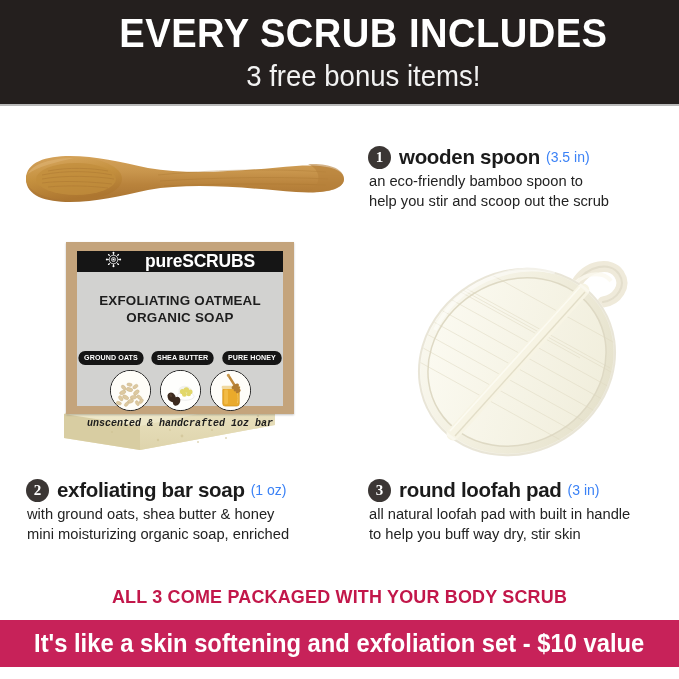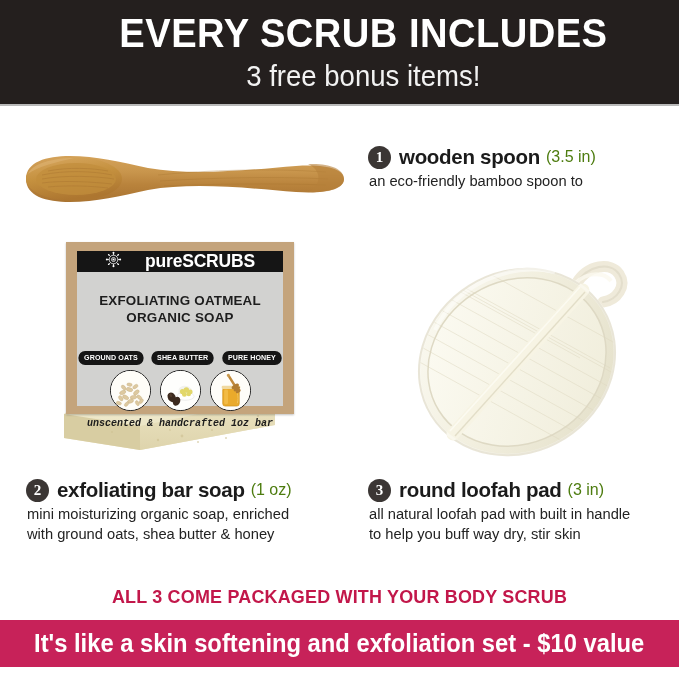--- a/index.html
+++ b/index.html
@@ -83,22 +83,22 @@
     flex: 0 0 auto;
     font-family: "Liberation Serif", serif;
   }
   .item-name {
     font-size: 20.5px;
     font-weight: bold;
     color: #1b1b1b;
     letter-spacing: -0.3px;
   }
   .item-size {
-    font-size: 16px;
-    color: #4d7c0f;
+    font-size: 14px;
+    color: #3b82f6;
     margin-left: 6px;
     font-weight: normal;
   }
   .item-desc {
     font-size: 14.7px;
     color: #232323;
     line-height: 1.35;
     margin-left: 1px;
   }
 
@@ -290,20 +290,21 @@
     </svg>
   </div>
 
   <div class="item-text" id="text-spoon">
     <div class="item-headline">
       <span class="badge">1</span>
       <span class="item-name">wooden spoon</span>
       <span class="item-size">(3.5 in)</span>
     </div>
     <div class="item-desc">an eco-friendly bamboo spoon to</div>
+    <div class="item-desc">help you stir and scoop out the scrub</div>
   </div>
 
   <div class="soap-wrap">
 
     <div class="soap-bar-3d">
       <svg width="215" height="62" viewBox="0 0 215 62">
         <defs>
           <linearGradient id="soaptop" x1="0" y1="0" x2="0" y2="1">
             <stop offset="0%" stop-color="#f2edd2"></stop>
             <stop offset="100%" stop-color="#e8e0bd"></stop>
@@ -501,22 +502,22 @@
       <path d="M30,92 C52,46 104,24 150,34" stroke="#ffffff" stroke-width="4" fill="none" opacity="0.45"></path>
     </svg>
   </div>
 
   <div class="item-text" id="text-soap">
     <div class="item-headline">
       <span class="badge">2</span>
       <span class="item-name">exfoliating bar soap</span>
       <span class="item-size">(1 oz)</span>
     </div>
+    <div class="item-desc">with ground oats, shea butter &amp; honey</div>
     <div class="item-desc">mini moisturizing organic soap, enriched</div>
-    <div class="item-desc">with ground oats, shea butter &amp; honey</div>
   </div>
 
   <div class="item-text" id="text-loofah">
     <div class="item-headline">
       <span class="badge">3</span>
       <span class="item-name">round loofah pad</span>
       <span class="item-size">(3 in)</span>
     </div>
     <div class="item-desc">all natural loofah pad with built in handle</div>
     <div class="item-desc">to help you buff way dry, stir skin</div>

